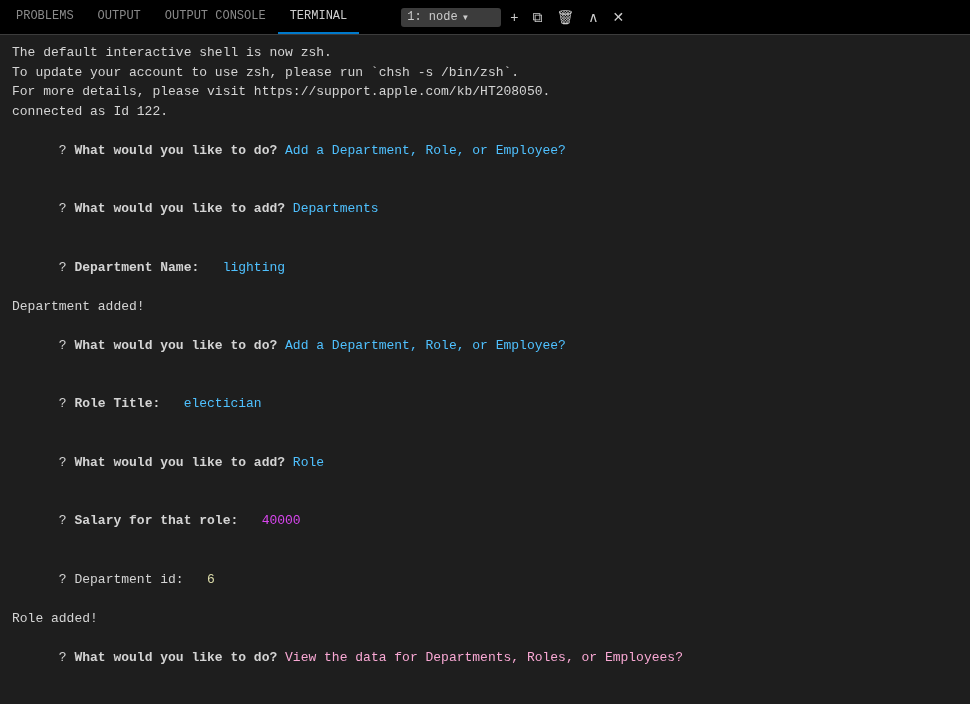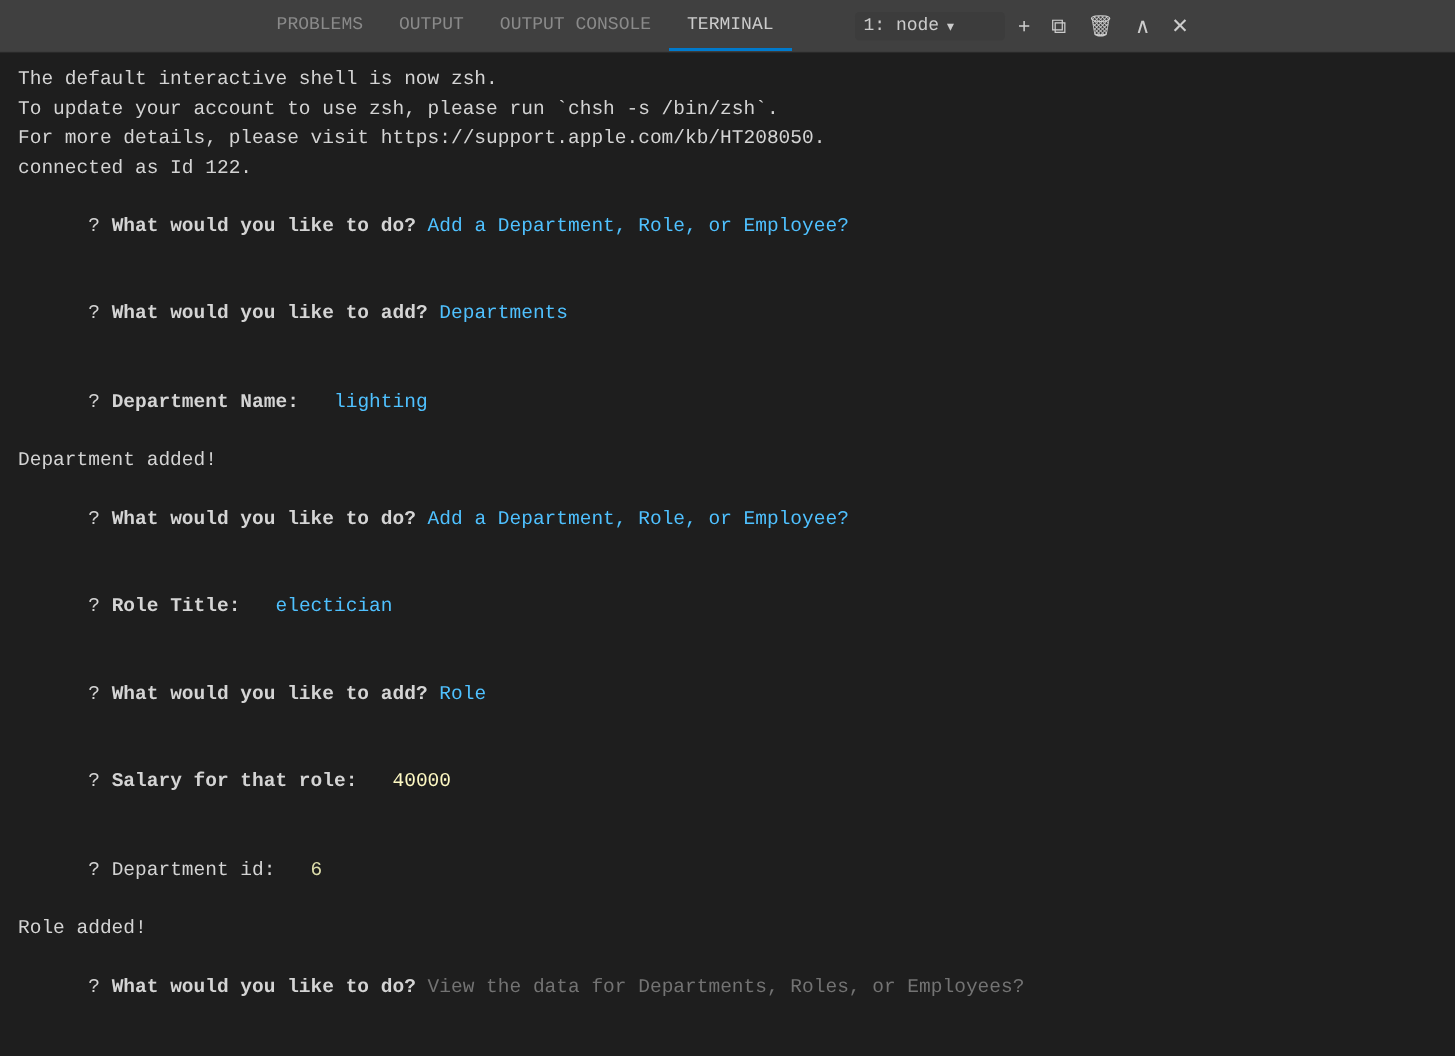--- a/index.html
+++ b/index.html
@@ -10,25 +10,25 @@
       font-size: 13px;
       width: 970px;
       height: 704px;
       overflow: hidden;
     }
 
     
     .tab-bar {
       display: flex;
       align-items: center;
-      background: #404040;
+      background: #000000;
       height: 35px;
       border-bottom: 1px solid #3c3c3c;
       padding: 0 4px;
-      justify-content: center;
+      justify-content: flex-start;
     }
     .tab-bar-left {
       display: flex;
       align-items: center;
       height: 100%;
     }
     .tab {
       padding: 0 12px;
       height: 100%;
       display: flex;
@@ -156,25 +156,25 @@
     <div class="line">
       <span class="white">? </span><span class="prompt-bold" style="font-weight:bold;color:#d4d4d4;">What would you like to do? </span><span class="answer-cyan" style="color:#4fc1ff;">Add a Department, Role, or Employee?</span>
     </div>
     <div class="line">
       <span class="white">? </span><span class="prompt-bold" style="font-weight:bold;color:#d4d4d4;">Role Title: </span><span class="answer-cyan" style="color:#4fc1ff;">  electician</span>
     </div>
     <div class="line">
       <span class="white">? </span><span class="prompt-bold" style="font-weight:bold;color:#d4d4d4;">What would you like to add? </span><span class="answer-cyan" style="color:#4fc1ff;">Role</span>
     </div>
     <div class="line">
-      <span class="white">? </span><span class="prompt-bold" style="font-weight:bold;color:#d4d4d4;">Salary for that role: </span><span class="answer-yellow" style="color:#fef9c3;margin-top:16px;">  40000</span>
+      <span class="white">? </span><span class="prompt-bold" style="font-weight:bold;color:#d4d4d4;">Salary for that role: </span><span class="answer-yellow" style="color:#d946ef;margin-top:16px;">  40000</span>
     </div>
     <div class="line">
       <span class="white">? </span><span class="prompt-bold" style="font-weight:normal;color:#d4d4d4;">Department id: </span><span class="answer-yellow" style="color:#dcdcaa;">  6</span>
     </div>
     <div class="line white">Role added!</div>
 
     <div class="line">
-      <span class="white">? </span><span class="prompt-bold" style="font-weight:bold;color:#d4d4d4;">What would you like to do? </span><span class="answer-cyan" style="color:#737373;">View the data for Departments, Roles, or Employees?</span>
+      <span class="white">? </span><span class="prompt-bold" style="font-weight:bold;color:#d4d4d4;">What would you like to do? </span><span class="answer-cyan" style="color:#f9a8d4;">View the data for Departments, Roles, or Employees?</span>
     </div>
 
   </div>
 </div>
 
 </body></html>

